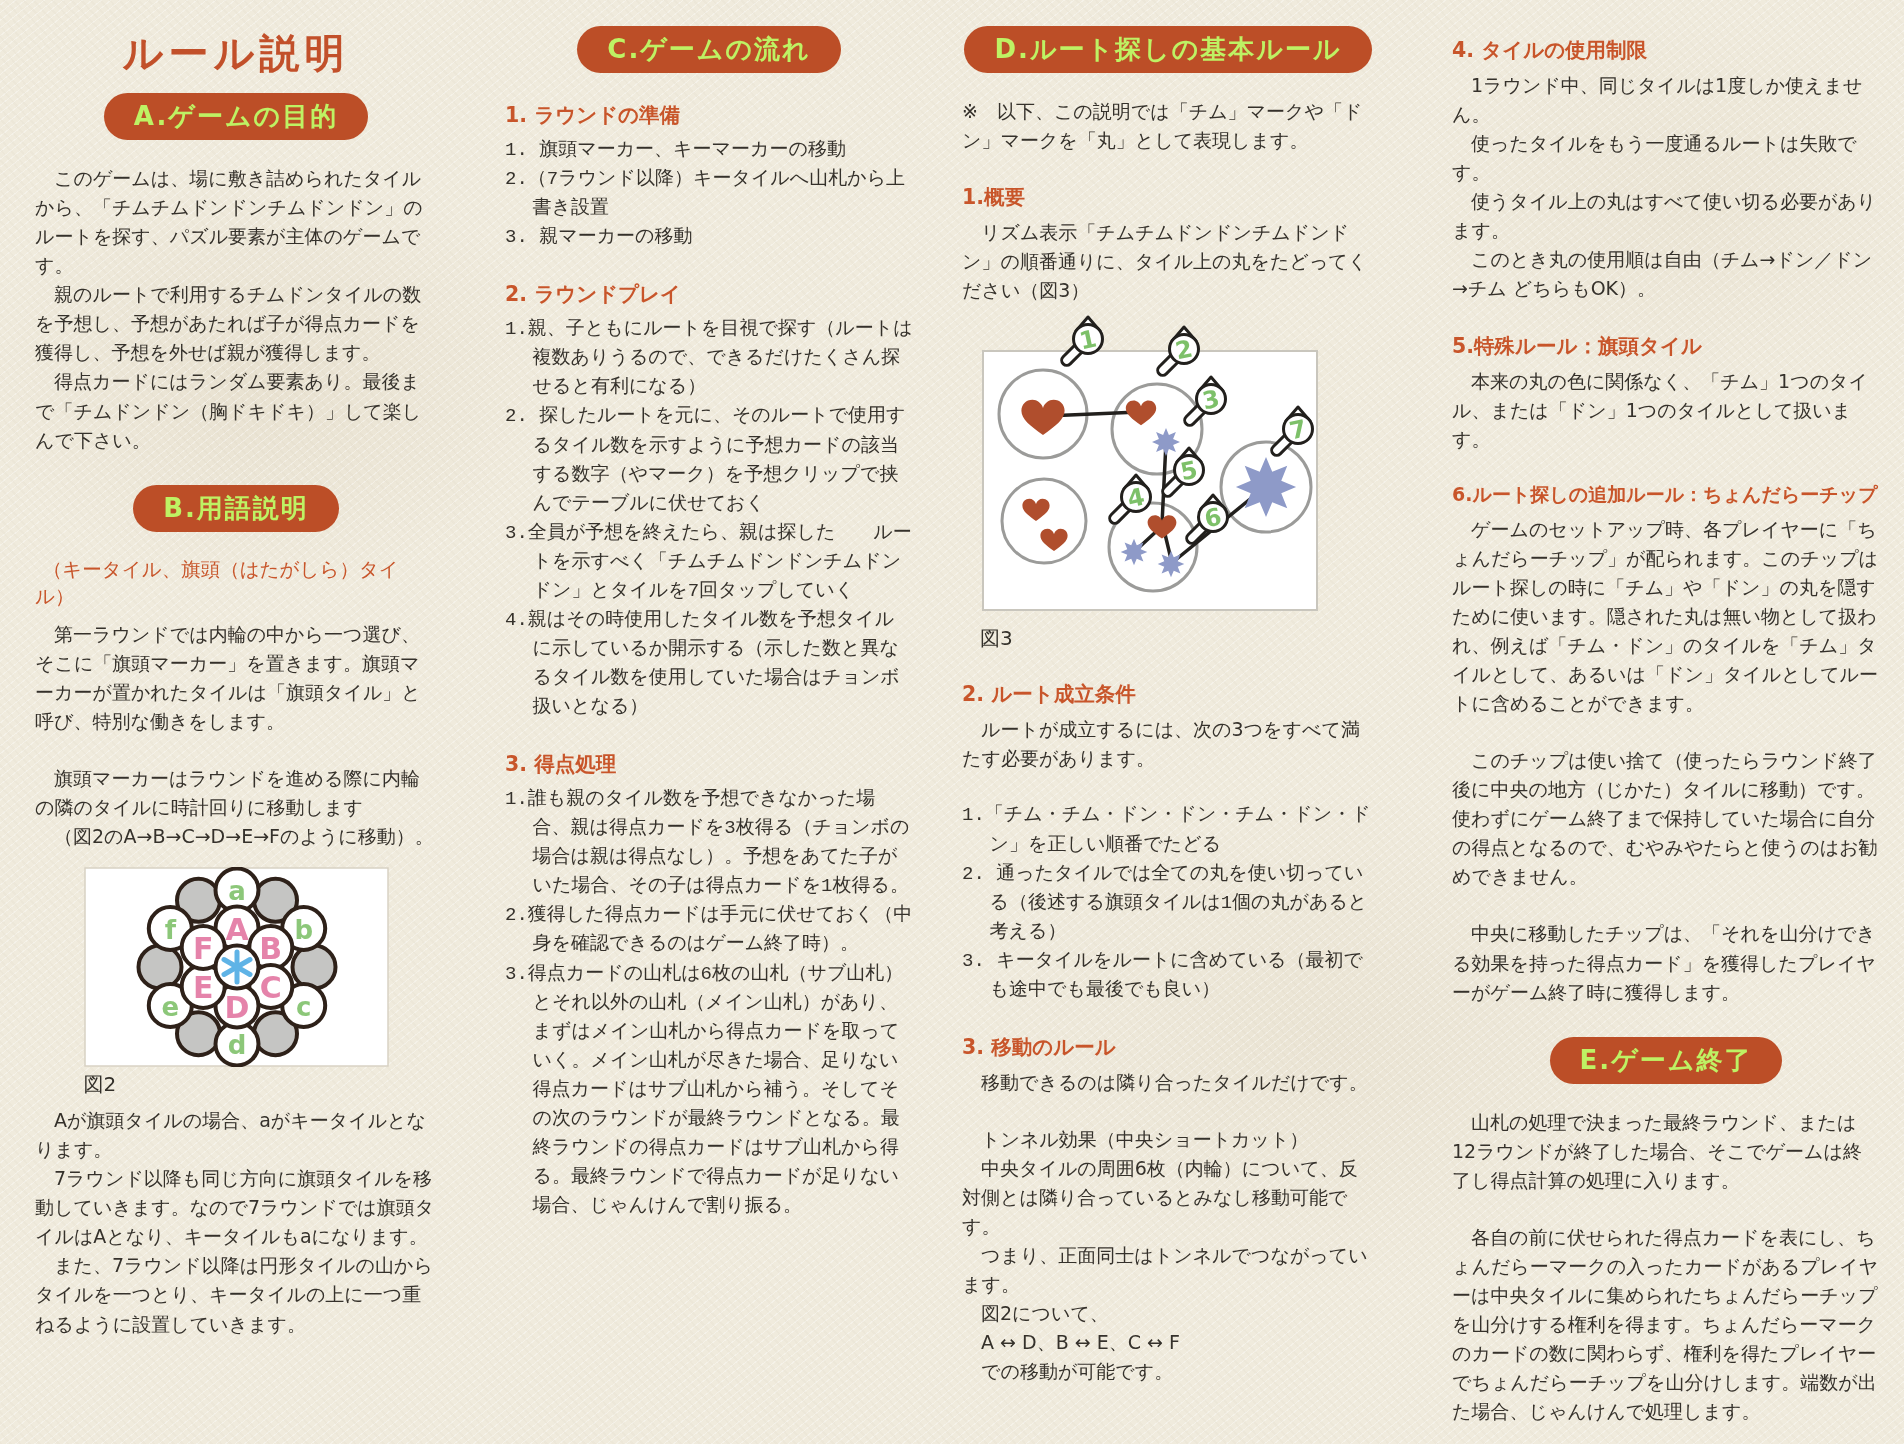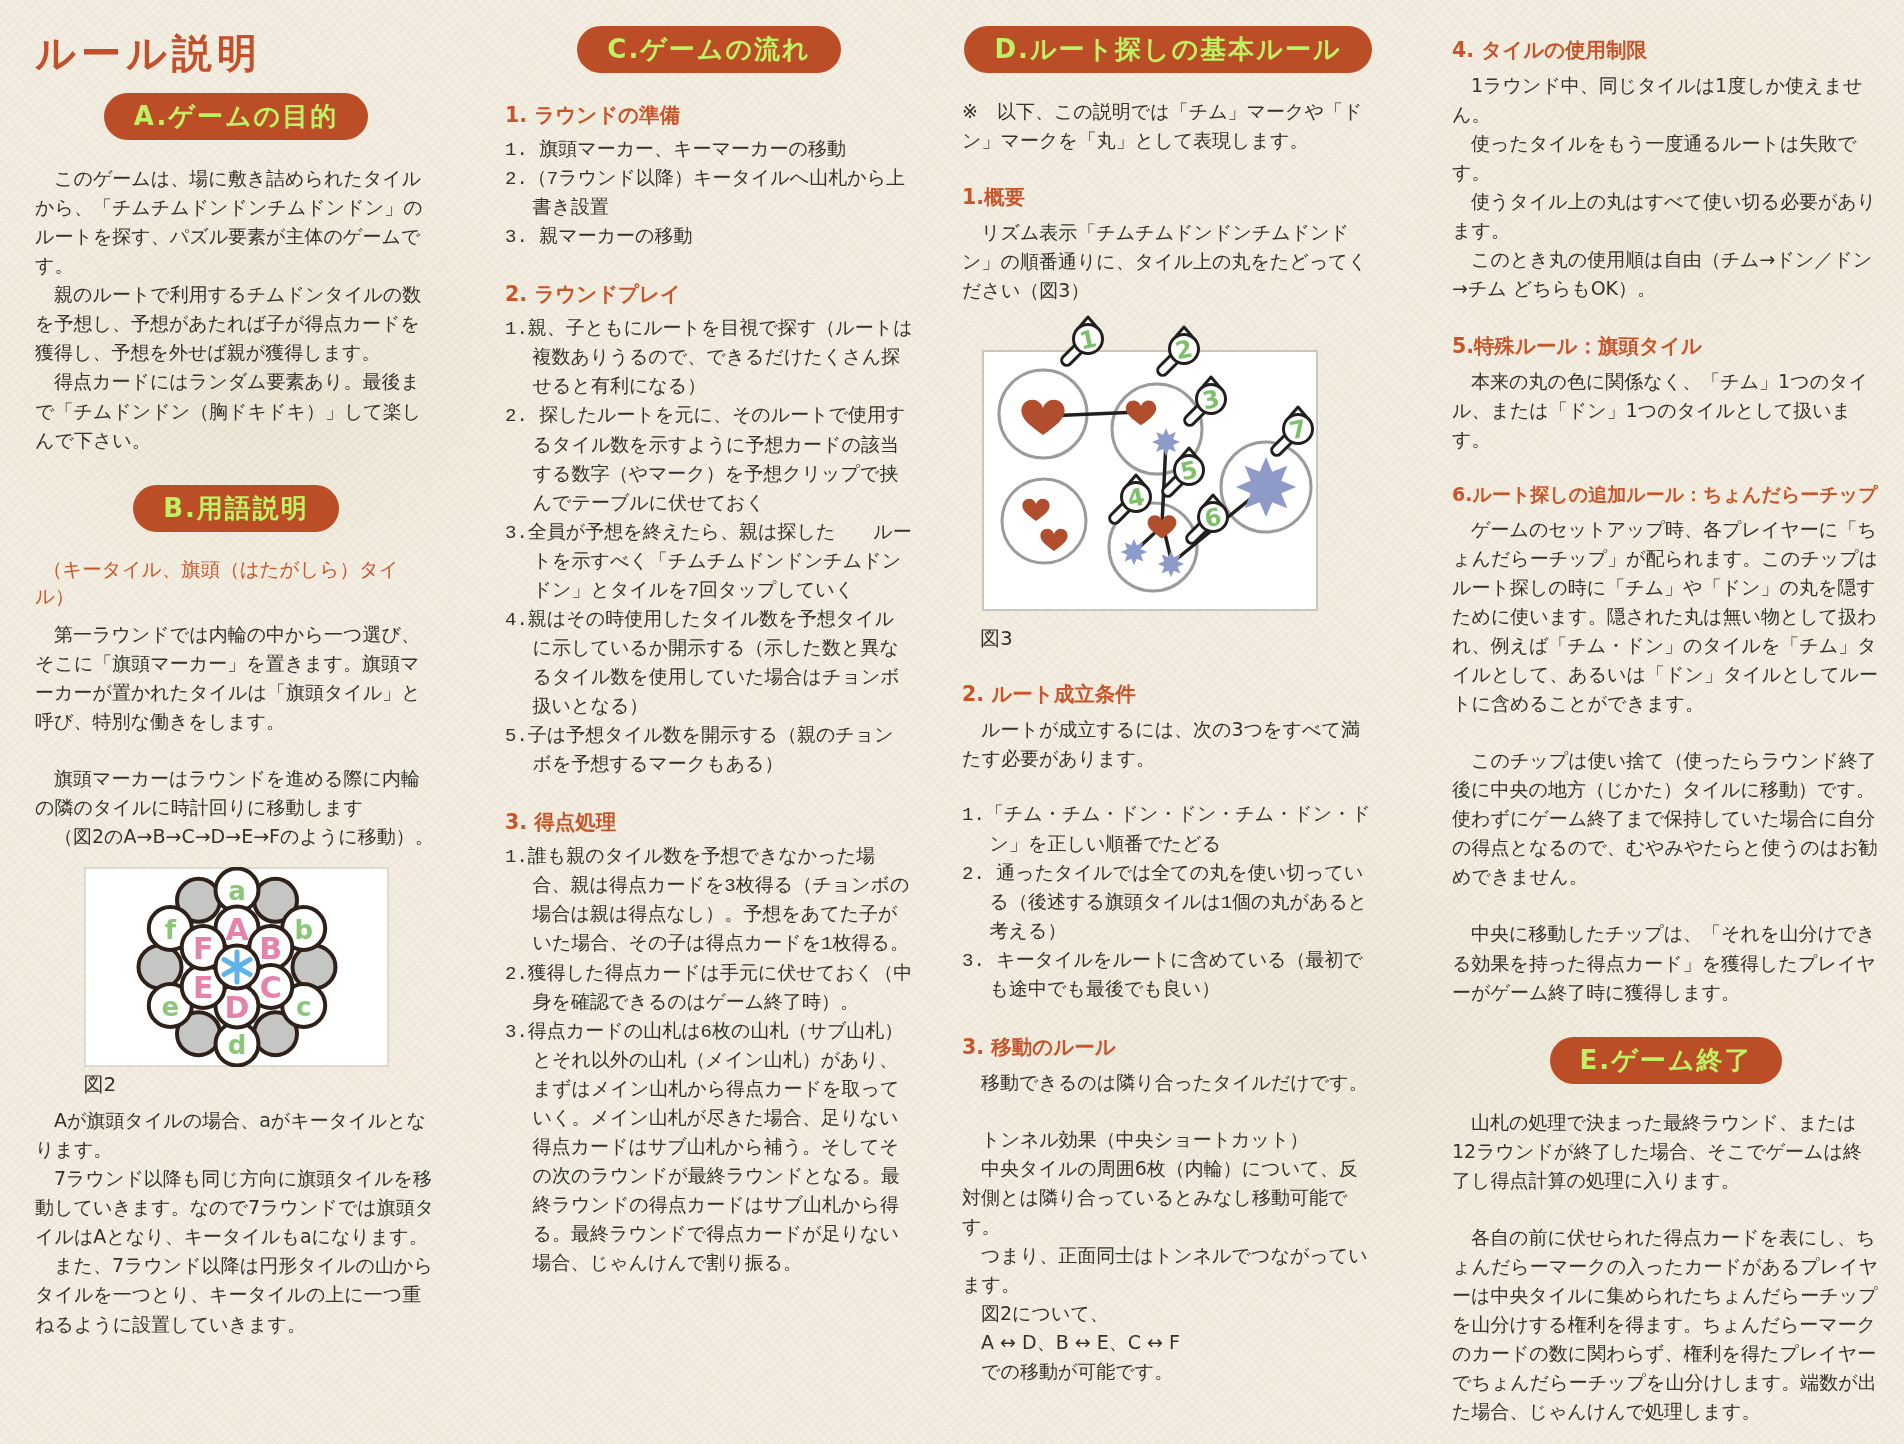--- a/index.html
+++ b/index.html
@@ -15,21 +15,21 @@
     font-family:"DejaVu Sans","Liberation Sans",sans-serif;
     color:#35312b;
   }
   .col{position:absolute;top:0;}
   #c1{left:35px;width:402px;}
   #c2{left:505px;width:408px;}
   #c3{left:962px;width:412px;}
   #c4{left:1452px;width:428px;}
 
   .title{
-    font-size:40px;font-weight:900;color:#c2502a;
+    font-size:40px;font-weight:900;color:#c2502a;text-align:center;
     margin:26px 0 10px;letter-spacing:5px;
   }
   .badge-row{text-align:center;margin:30px 0 24px;}
   .badge-row.tight{margin-top:12px;}
   .badge{
     display:inline-block;background:#bc4e27;color:#bef264;font-weight:900;
     font-size:26px;line-height:1;padding:10px 30px 11px;border-radius:26px;letter-spacing:2px;
   }
   .para{font-size:19px;line-height:1.53;text-indent:1em;margin:0;}
   .para.gap{margin-top:28px;}
@@ -139,21 +139,20 @@
       <li>1. 旗頭マーカー、キーマーカーの移動</li>
       <li>2.（7ラウンド以降）キータイルへ山札から上書き設置</li>
       <li>3. 親マーカーの移動</li>
     </ul>
     <h3 class="h">2. ラウンドプレイ</h3>
     <ul class="plain">
       <li>1.親、子ともにルートを目視で探す（ルートは複数ありうるので、できるだけたくさん探せると有利になる）</li>
       <li>2. 探したルートを元に、そのルートで使用するタイル数を示すように予想カードの該当する数字（やマーク）を予想クリップで挟んでテーブルに伏せておく</li>
       <li>3.全員が予想を終えたら、親は探した　　ルートを示すべく「チムチムドンドンチムドンドン」とタイルを7回タップしていく</li>
       <li>4.親はその時使用したタイル数を予想タイルに示しているか開示する（示した数と異なるタイル数を使用していた場合はチョンボ扱いとなる）</li>
-      <li>5.子は予想タイル数を開示する（親のチョンボを予想するマークもある）</li>
     </ul>
     <h3 class="h">3. 得点処理</h3>
     <ul class="plain">
       <li>1.誰も親のタイル数を予想できなかった場合、親は得点カードを3枚得る（チョンボの場合は親は得点なし）。予想をあてた子がいた場合、その子は得点カードを1枚得る。</li>
       <li>2.獲得した得点カードは手元に伏せておく（中身を確認できるのはゲーム終了時）。</li>
       <li>3.得点カードの山札は6枚の山札（サブ山札）とそれ以外の山札（メイン山札）があり、まずはメイン山札から得点カードを取っていく。メイン山札が尽きた場合、足りない得点カードはサブ山札から補う。そしてその次のラウンドが最終ラウンドとなる。最終ラウンドの得点カードはサブ山札から得る。最終ラウンドで得点カードが足りない場合、じゃんけんで割り振る。</li>
     </ul>
   </div>
 
   <div class="col" id="c3">

